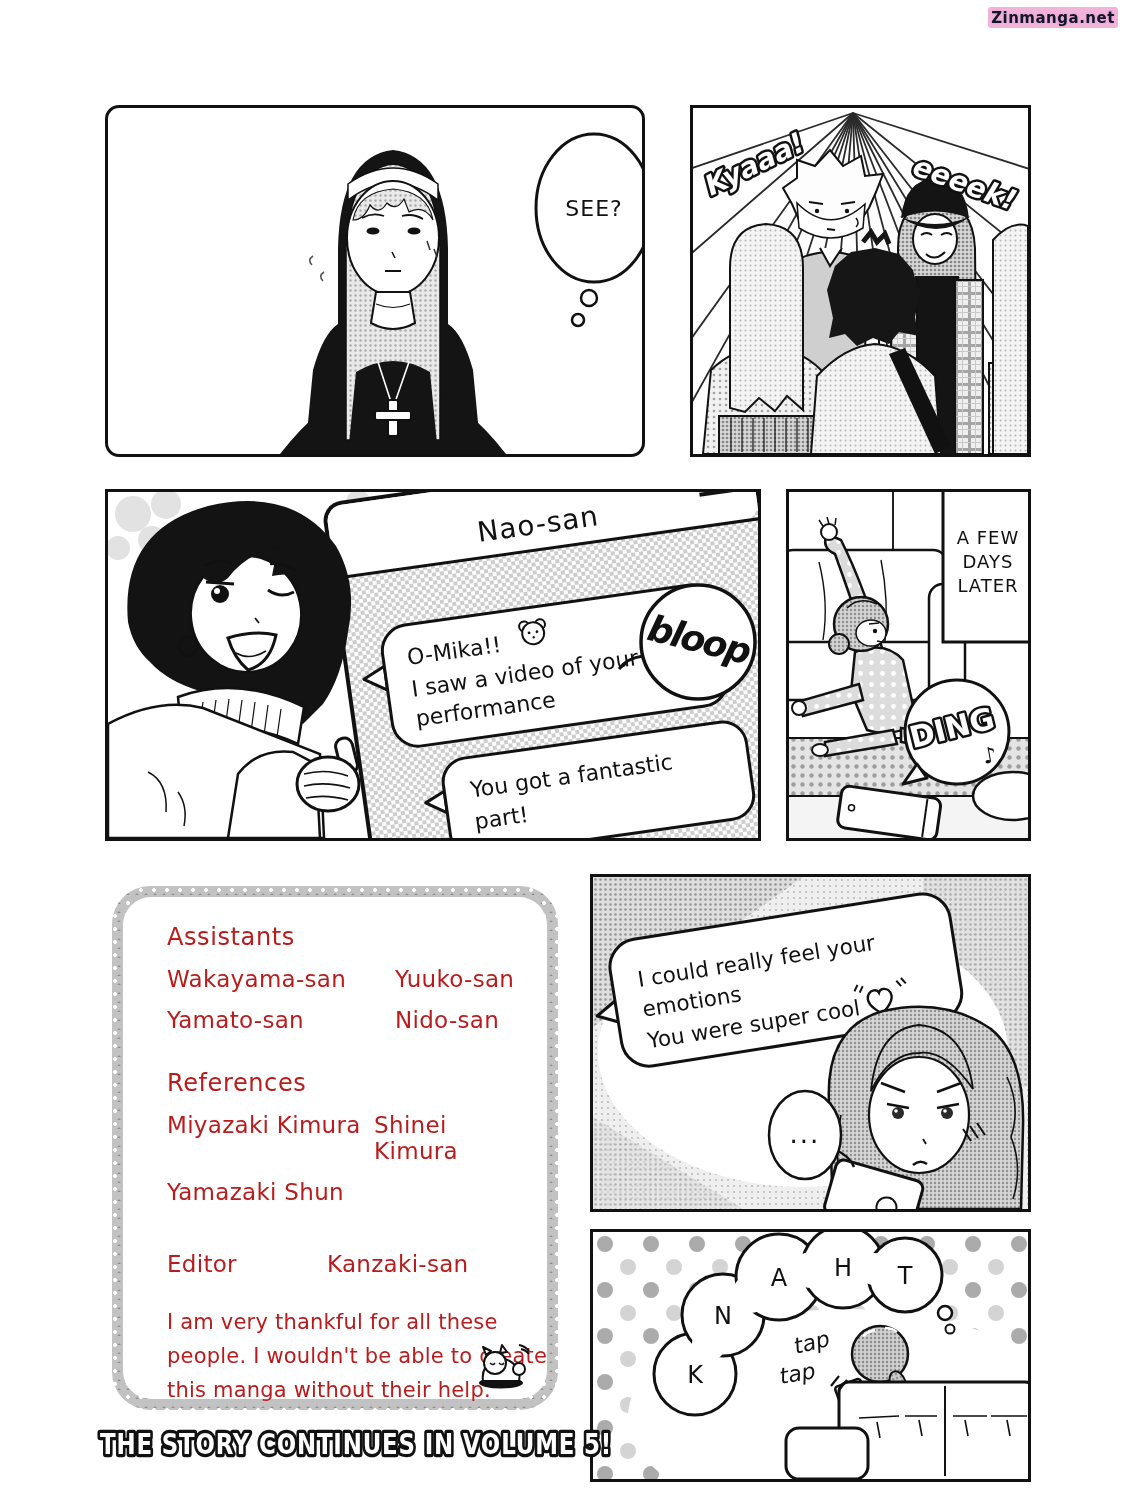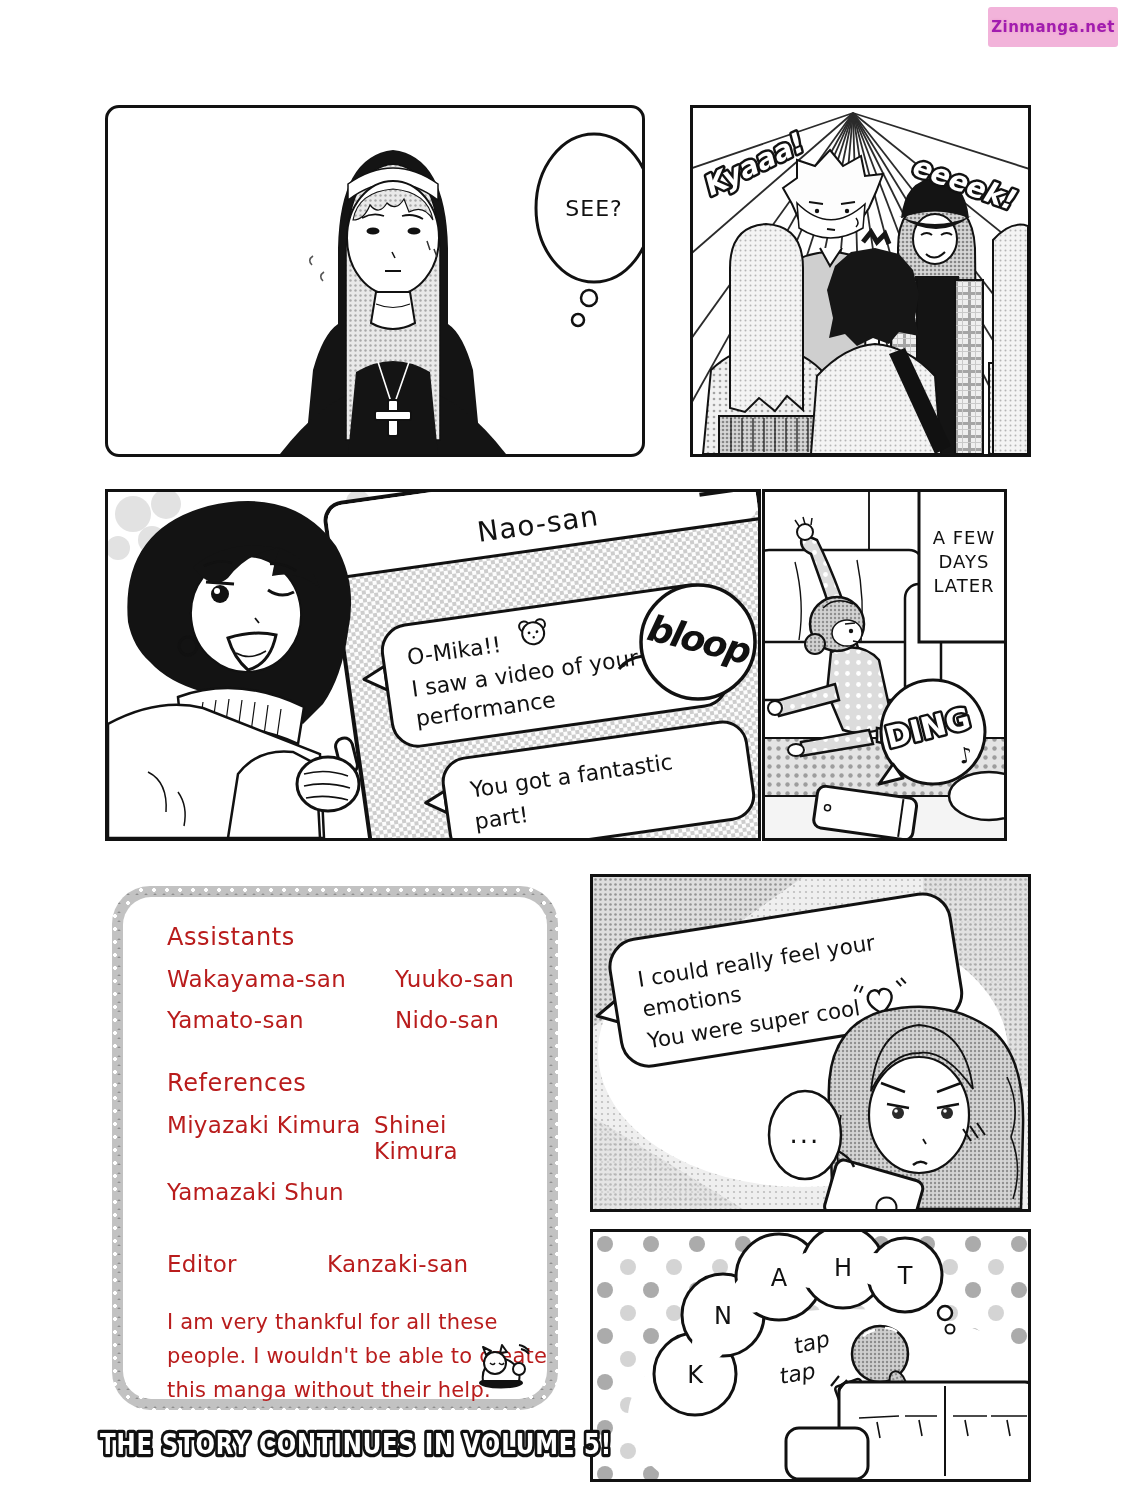--- a/index.html
+++ b/index.html
@@ -1,23 +1,23 @@
 <!DOCTYPE html>
 <html><head>
 <meta charset="utf-8">
 <style>
   html,body{margin:0;padding:0;background:#ffffff;}
   .page{position:relative;width:1125px;height:1500px;background:#fff;
         font-family:"DejaVu Sans",sans-serif;overflow:hidden;}
   .panel{position:absolute;border:3px solid #111;background:#fff;overflow:hidden;box-sizing:border-box;}
   .panel svg{display:block;}
   svg text{font-family:"DejaVu Sans",sans-serif;}
-  .watermark{position:absolute;left:988px;top:7px;width:130px;height:40px;background:#f2b3da;
+  .watermark{position:absolute;left:988px;top:7px;width:130px;height:21px;background:#f2b3da;
              border-radius:3px;display:flex;align-items:center;justify-content:center;
-             color:#a21caf;font-size:15px;font-weight:bold;letter-spacing:.5px;
+             color:#0f172a;font-size:15px;font-weight:bold;letter-spacing:.5px;
              text-shadow:0 0 3px #e79cc9;}
   
   .credits{position:absolute;left:112px;top:886px;width:446px;height:524px;border-radius:38px;
            background-color:#c2c2c2;
            background-image:radial-gradient(circle at 3px 4px,#ffffff 1.6px,rgba(255,255,255,0) 2.2px),
                             radial-gradient(circle at 7px 9px,#8f8f8f 1.2px,rgba(0,0,0,0) 1.8px);
            background-size:13px 13px,9px 9px;box-sizing:border-box;}
   .credits-inner{position:absolute;left:11px;top:11px;right:11px;bottom:11px;background:#fff;
                  border-radius:28px;padding:26px 24px 0 44px;box-sizing:border-box;color:#b91c1c;}
   .credit-heading{font-size:24px;letter-spacing:.6px;}
@@ -254,21 +254,21 @@
       </g>
 
       <g>
         <circle cx="590" cy="150" r="57" fill="#fff" stroke="#111" stroke-width="3.5"></circle>
         <path d="M535,164 q-16,2 -24,13" fill="none" stroke="#111" stroke-width="3"></path>
         <text x="590" y="160" transform="rotate(14 590 150)" font-size="36" font-weight="800" font-style="italic" text-anchor="middle" fill="#111" letter-spacing="-2">bloop</text>
       </g>
     </svg>
   </div>
 
-  <div class="panel" style="left:762px;top:489px;width:245px;height:352px;">
+  <div class="panel" style="left:786px;top:489px;width:245px;height:352px;">
     <svg width="239" height="346" viewBox="0 0 239 346">
       <defs>
         <pattern id="p4rug" width="9" height="9" patternUnits="userSpaceOnUse">
           <rect width="9" height="9" fill="#e4e4e4"></rect>
             <circle cx="4.5" cy="4.5" r="2.2" fill="#9d9d9d"></circle>
         </pattern>
         <pattern id="p4pj" width="11" height="11" patternUnits="userSpaceOnUse">
           <rect width="11" height="11" fill="#dcdcdc"></rect>
             <circle cx="5.5" cy="5.5" r="2.4" fill="#fff"></circle>
         </pattern>

